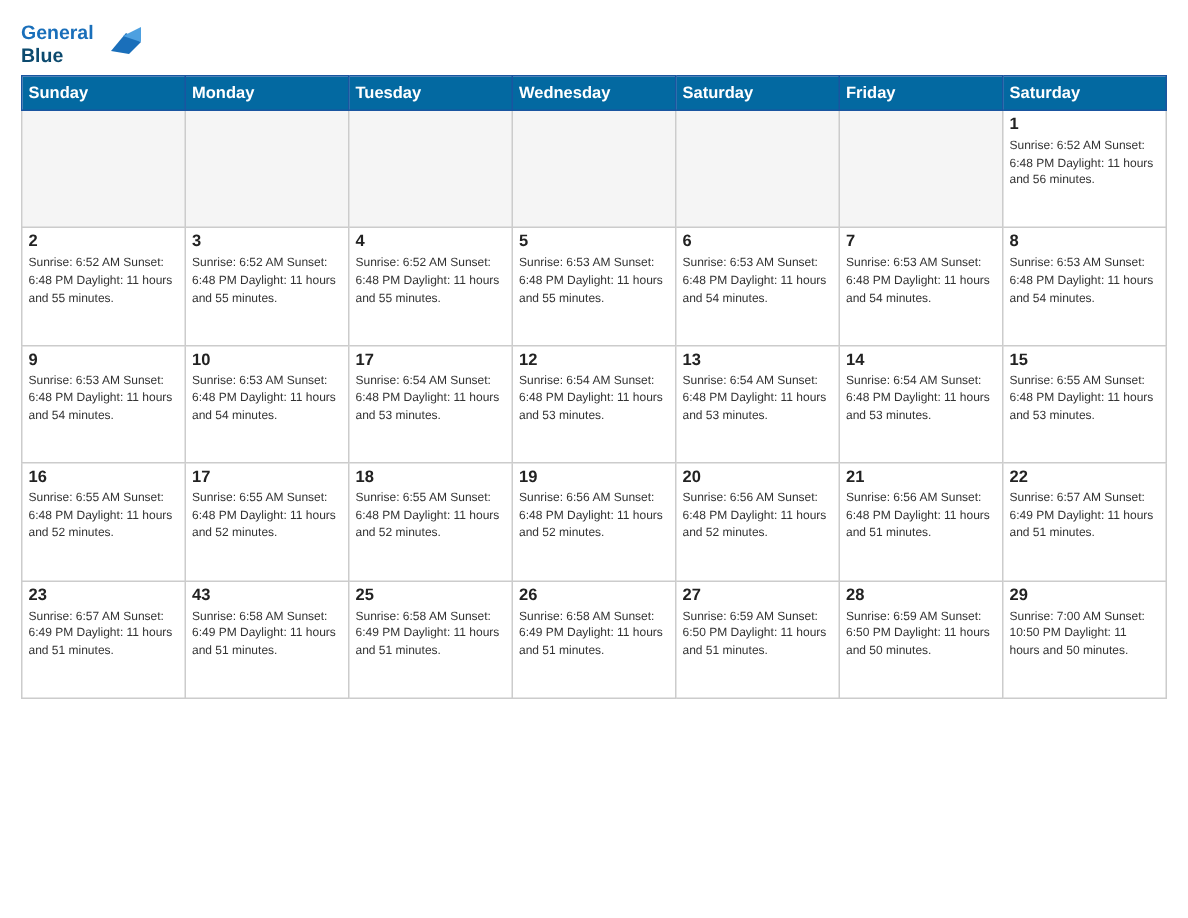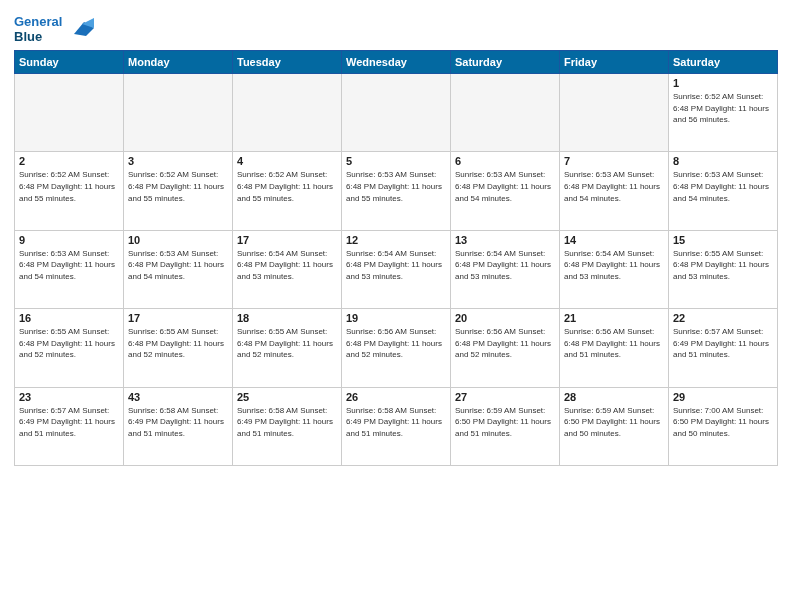--- a/index.html
+++ b/index.html
@@ -331,20 +331,20 @@
           <td>
             <span class="day-num">28</span>
             <div class="day-info">Sunrise: 6:59 AM
 Sunset: 6:50 PM
 Daylight: 11 hours
 and 50 minutes.</div>
           </td>
           <td>
             <span class="day-num">29</span>
             <div class="day-info">Sunrise: 7:00 AM
-Sunset: 6:50 PM
+Sunset: 10:50 PM
 Daylight: 11 hours
 and 50 minutes.</div>
           </td>
         </tr>
       </tbody>
   </table>
 </div>
 
 </body></html>

